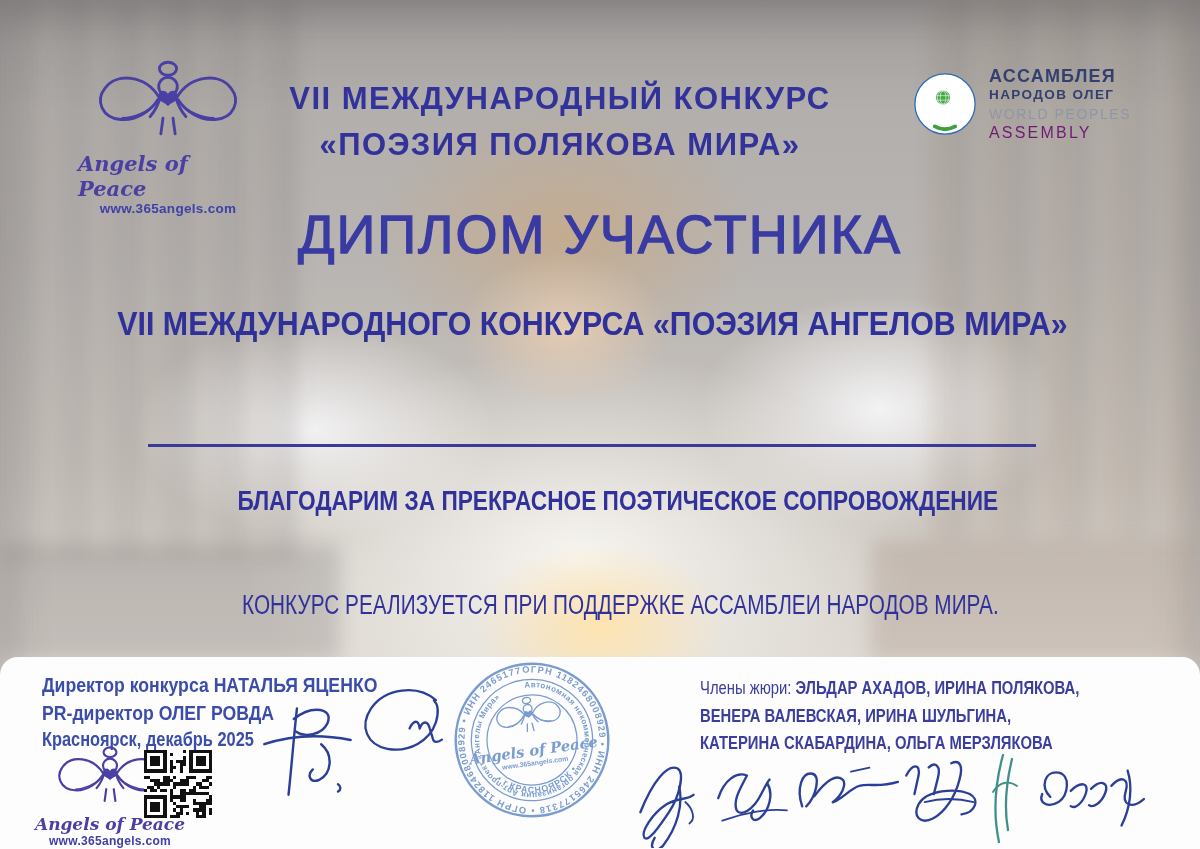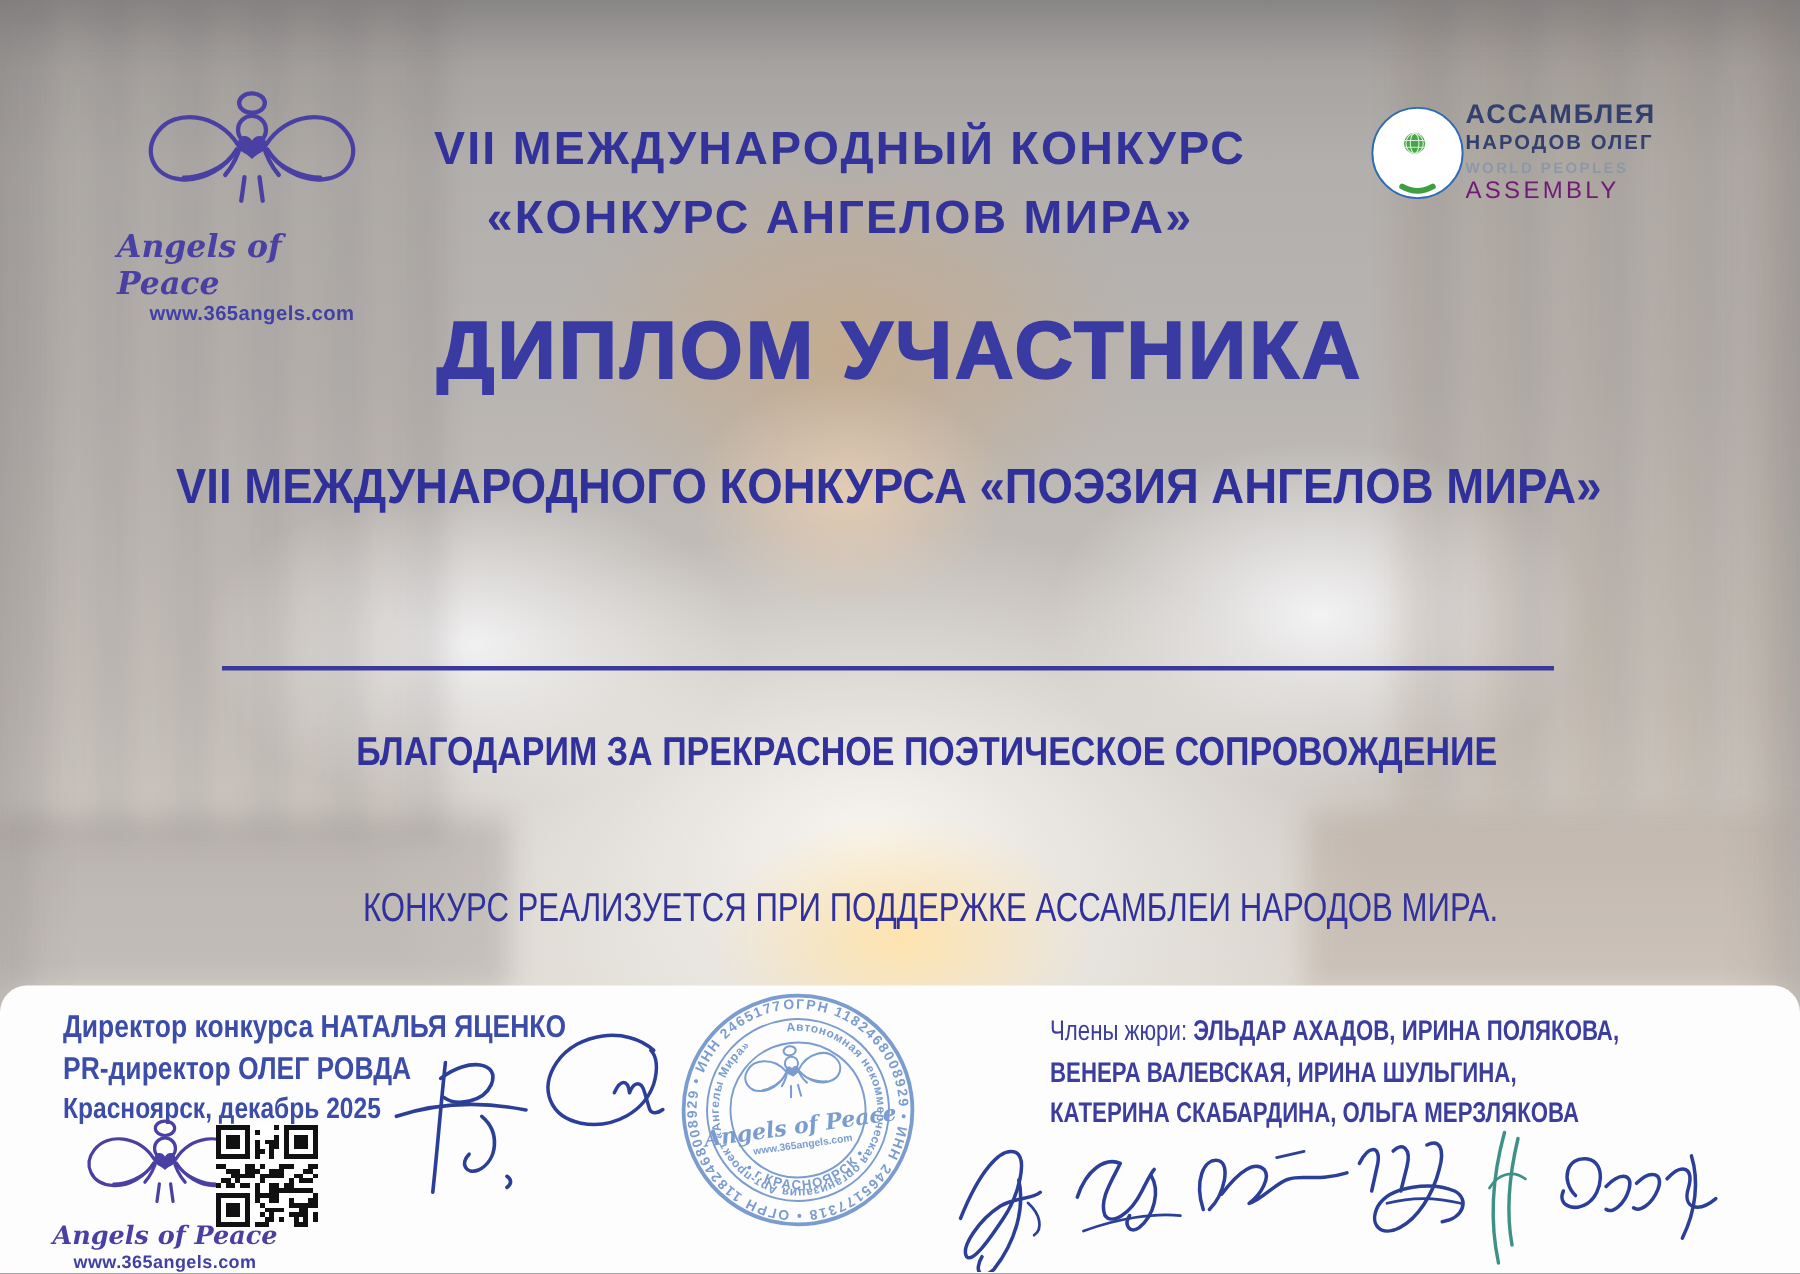--- a/index.html
+++ b/index.html
@@ -30,28 +30,28 @@
   
   .layer{position:absolute;z-index:2;}
   
   .angels-logo{display:flex;flex-direction:column;align-items:center;color:#4a3fa3;}
   .angels-logo .script{font-family:"DejaVu Serif",serif;font-style:italic;font-weight:bold;color:#4a3fa3;}
   .angels-logo .url{font-weight:bold;color:#4040a5;letter-spacing:.3px;}
   
   .contest-title{left:210px;top:76px;width:700px;text-align:center;
     font-weight:bold;font-size:31px;line-height:46px;color:#32329a;letter-spacing:1.5px;}
   
-  .assembly{left:913px;top:66px;display:flex;align-items:center;gap:0;}
+  .assembly{left:913px;top:66px;display:flex;align-items:center;gap:12px;}
   .assembly .txt{display:flex;flex-direction:column;line-height:1.12;}
   .as-ru1{font-size:18px;font-weight:bold;color:#33406e;letter-spacing:1.2px;}
   .as-ru2{font-size:13.5px;font-weight:bold;color:#33406e;letter-spacing:1.4px;margin-top:1px;}
-  .as-en1{font-size:10px;color:#8e97a8;letter-spacing:1.6px;margin-top:5px;font-weight:bold;}
+  .as-en1{font-size:14px;color:#8e97a8;letter-spacing:1.6px;margin-top:5px;}
   .as-en2{font-size:16px;color:#701a75;letter-spacing:2.2px;margin-top:1px;}
   
-  .diploma-title{left:0;right:0;top:203px;text-align:center;font-size:54px;font-weight:bold;
+  .diploma-title{left:0;right:0;top:203px;text-align:center;font-size:54px;font-weight:normal;
     color:#3a3aa3;letter-spacing:2px;-webkit-text-stroke:1.3px #3a3aa3;}
   .sub-title{left:0;right:16px;top:305px;text-align:center;font-size:33px;font-weight:bold;color:#30309a;white-space:nowrap;}
   .sub-title span{display:inline-block;transform:scaleX(.92);transform-origin:center;}
   .name-line{left:148px;top:430px;width:888px;height:14px;border-bottom:3px solid #3a3a99;}
   .gratitude{left:0;right:0;top:482px;text-align:center;font-size:27px;font-weight:bold;
     color:#31319c;line-height:38px;padding-left:36px;}
   .gratitude span{display:inline-block;transform:scaleX(.84);transform-origin:center;white-space:nowrap;}
   .support{left:0;right:0;top:590px;text-align:center;font-size:27px;font-weight:normal;color:#31319c;padding-left:41px;}
   .support span{display:inline-block;transform:scaleX(.77);transform-origin:center;white-space:nowrap;}
   
@@ -112,21 +112,21 @@
   <div class="layer angels-logo" style="left:78px;top:58px;width:180px;color:#4a3fa3">
     <svg width="158" height="93" viewBox="0 0 220 130">
         <use href="#angel"></use>
       </svg>
     <div class="script" style="font-size:21px">Angels of Peace</div>
     <div class="url" style="font-size:13.5px">www.365angels.com</div>
   </div>
 
   <div class="layer contest-title">
     <div>VII МЕЖДУНАРОДНЫЙ КОНКУРС</div>
-    <div>«КОНКУРС АНГЕЛОВ МИРА»</div>
+    <div>«ПОЭЗИЯ ПОЛЯКОВА МИРА»</div>
   </div>
 
   <div class="layer assembly">
     <svg width="64" height="64" viewBox="0 0 100 100">
       <circle cx="50" cy="50" r="47" fill="#ffffff" stroke="#2e6cb5" stroke-width="2"></circle>
       <path d="M50,4 A46,46 0 1 0 50,96 A36,36 0 1 1 50,4 Z" fill="#2062ae"></path>
       <path d="M50,4 A46,46 0 1 1 50,96 A36,36 0 1 0 50,4 Z" fill="#f3a81c"></path>
       <ellipse cx="50" cy="50" rx="17" ry="37" fill="#ffffff" transform="rotate(7 50 50)"></ellipse>
       <g>
         <circle cx="47" cy="40" r="11" fill="#46a546"></circle>

